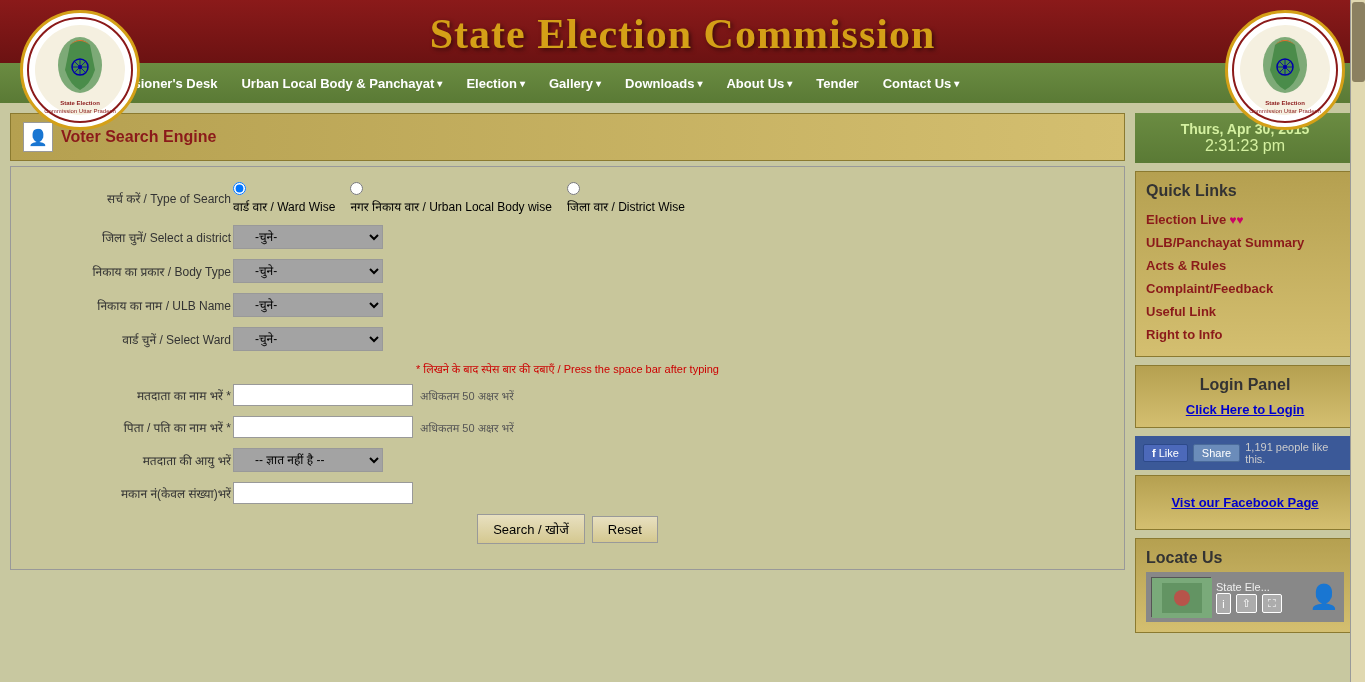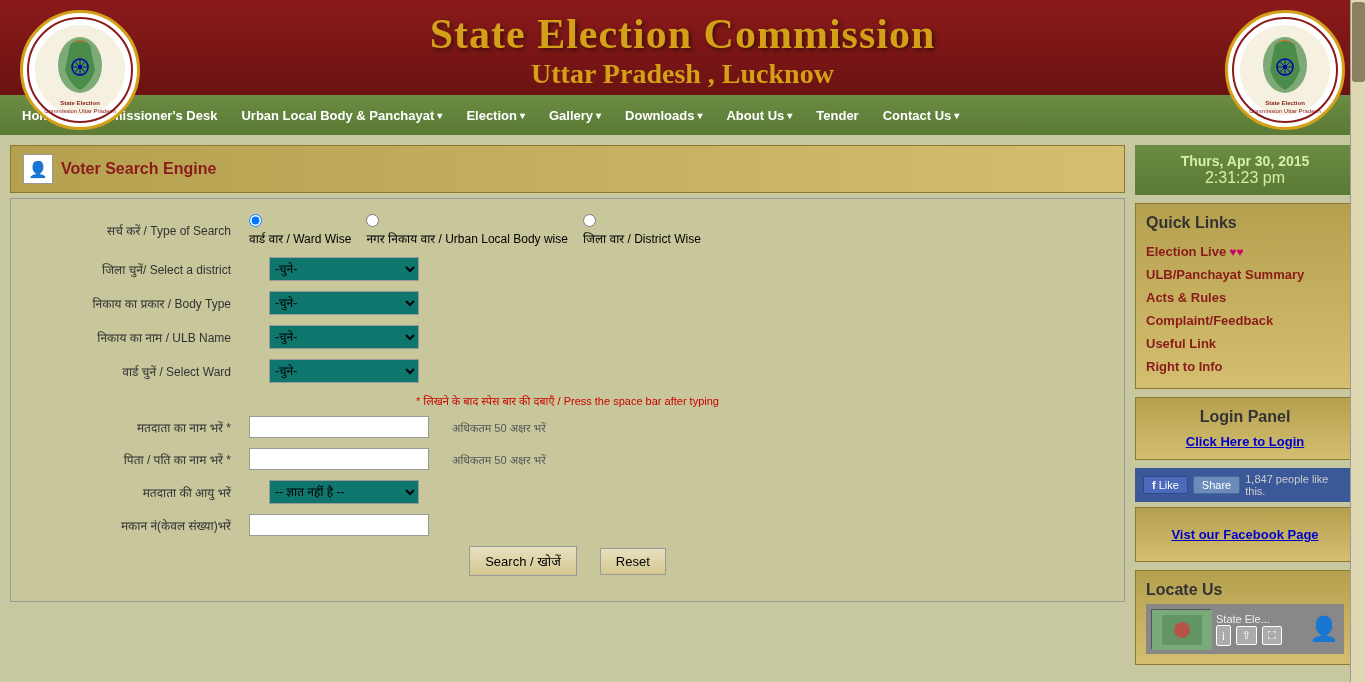--- a/index.html
+++ b/index.html
@@ -115,21 +115,21 @@
     }
     .search-form-container {
       background: rgba(200, 195, 150, 0.5);
       border: 1px solid #999;
       padding: 15px 20px;
     }
     .form-row {
       display: flex;
       align-items: center;
       margin-bottom: 10px;
-      gap: 18px;
+      gap: 2px;
     }
     .form-label {
       text-align: right;
       color: #333;
       font-size: 12px;
       min-width: 200px;
     }
     .radio-group {
       display: flex;
       gap: 15px;
@@ -137,26 +137,25 @@
       font-size: 12px;
     }
     .radio-option {
       display: flex;
       align-items: flex-start;
       gap: 3px;
       cursor: pointer;
       flex-direction: column;
     }
     select {
-      padding: 3px 1px;
+      padding: 3px 17px;
       border: 1px solid #999;
-      background: #0f766e;
+      background: #a3a3a3;
       font-size: 12px;
       min-width: 150px;
-      margin-left: 20px;
     }
     input[type="text"] {
       padding: 3px 5px;
       border: 1px solid #999;
       background: #fff;
       font-size: 12px;
       width: 180px;
     }
     .hint-text {
       color: #cc0000;
@@ -377,21 +376,20 @@
         <line x1="49.3" y1="46.3" x2="60.7" y2="57.7" stroke="#0000aa" stroke-width="0.8"></line>
         <line x1="60.7" y1="46.3" x2="49.3" y2="57.7" stroke="#0000aa" stroke-width="0.8"></line>
         <text x="55" y="90" text-anchor="middle" font-size="6" fill="#8b1a1a" font-weight="bold">State Election</text>
         <text x="55" y="98" text-anchor="middle" font-size="6" fill="#8b1a1a">Commission Uttar Pradesh</text>
       </svg>
     </div>
   </div>
 
   <div>
     <div class="header-title">State Election Commission</div>
-    <div class="header-subtitle">Uttar Pradesh , Lucknow</div>
   </div>
 
   <div class="logo-right">
     <div class="logo-circle">
       <svg width="110" height="110" viewBox="0 0 110 110">
         <circle cx="55" cy="55" r="52" fill="#fff" stroke="#8b1a1a" stroke-width="2"></circle>
         <circle cx="55" cy="55" r="45" fill="#f5f0e0"></circle>
         <ellipse cx="55" cy="50" rx="22" ry="28" fill="#4a8c4a" opacity="0.7"></ellipse>
         <path d="M45,30 Q55,20 65,30 L70,55 Q65,70 55,75 Q45,70 40,55 Z" fill="#4a8c4a"></path>
         <path d="M45,30 Q55,22 65,30 Q60,25 55,25 Q50,25 45,30Z" fill="#e87030"></path>
@@ -536,21 +534,21 @@
     </div>
 
     <div class="facebook-bar">
       <button class="fb-like-btn">
         <span style="font-weight:bold;color:#fff;">f</span>
         <span>Like</span>
       </button>
       <button class="fb-share-btn">
         <span>Share</span>
       </button>
-      <span class="fb-count">1,847 people like this.</span>
+      <span class="fb-count">1,191 people like this.</span>
     </div>
 
     <a class="visit-fb-link">Vist our Facebook Page</a>
 
     <div class="locate-us-box">
       <div class="locate-us-title">Locate Us</div>
       <div class="locate-us-preview">
         <div class="map-thumb">
           <svg width="60" height="40" viewBox="0 0 60 40">
             <rect width="60" height="40" fill="#7aaa7a"></rect>

